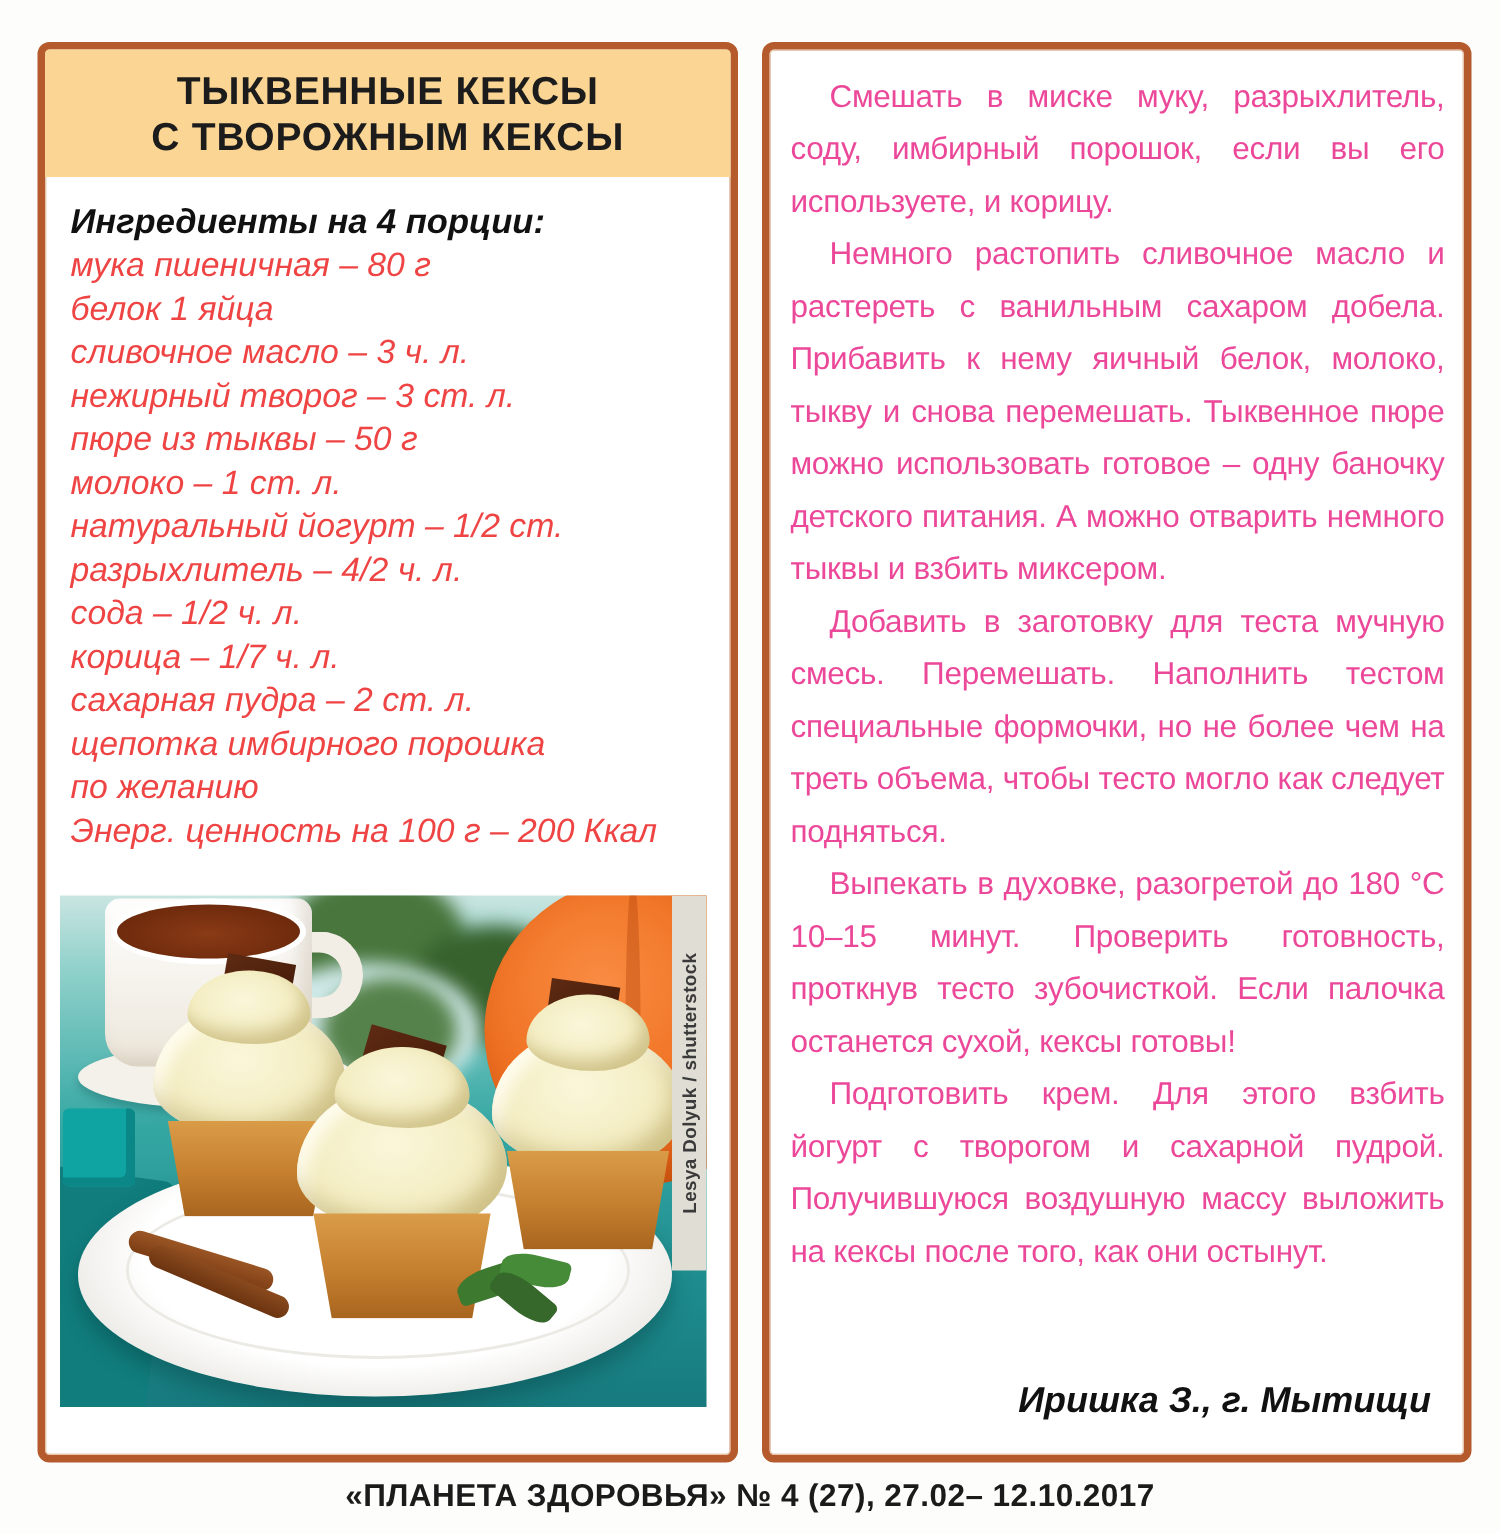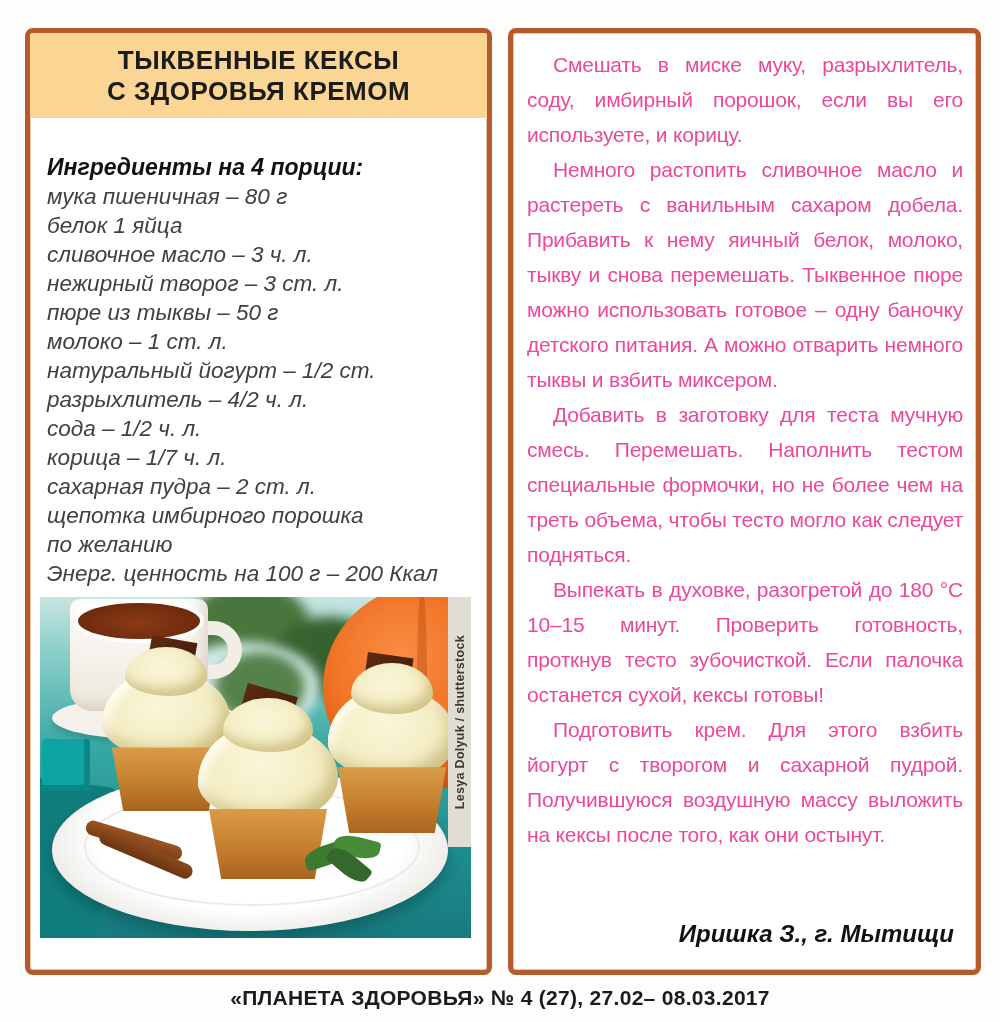--- a/index.html
+++ b/index.html
@@ -30,24 +30,24 @@
   }
   .title-line {
     font-weight:bold; font-size:26px; line-height:31px;
     letter-spacing:0.5px; color:#1c1c1c; text-align:center;
   }
   .ingredients {
     position:absolute; left:17px; right:10px; top:99px;
   }
   .ing-header {
     font-size:23px; font-weight:bold; font-style:italic;
-    line-height:30px; color:#111;margin-top:20px;
+    line-height:30px; color:#111;
   }
   .ing-list div {
-    font-size:22.5px; font-style:italic; line-height:29px; color:#404040;
+    font-size:22.5px; font-style:italic; line-height:29px; color:#ef4444;
   }
 
   
   .photo {
     position:absolute; left:10px; top:564px; width:431px; height:341px;
     overflow:hidden; background:linear-gradient(180deg,#c9e5e1 0%,#8fd0ca 15%,#35a7a3 45%,#1e8d8f 75%,#177a7e 100%);
   }
   .blur-blob { position:absolute; border-radius:50%; filter:blur(6px); }
   .leaf-bg1 { left:150px; top:-15px; width:120px; height:90px; background:#48763c; }
   .leaf-bg2 { left:235px; top:20px; width:110px; height:80px; background:#37622d; }
@@ -168,21 +168,21 @@
   }
 </style>
 </head>
 <body>
 
 <div class="page">
 
   <div class="card card-left">
     <div class="title-band">
       <div class="title-line">ТЫКВЕННЫЕ КЕКСЫ</div>
-      <div class="title-line">С ЗДОРОВЬЯ КРЕМОМ</div>
+      <div class="title-line">С ТВОРОЖНЫМ КЕКСЫ</div>
     </div>
 
     <div class="ingredients">
       <div class="ing-header">Ингредиенты на 4 порции:</div>
       <div class="ing-list">
           <div>мука пшеничная – 80 г</div>
           <div>белок 1 яйца</div>
           <div>сливочное масло – 3 ч. л.</div>
           <div>нежирный творог – 3 ст. л.</div>
           <div>пюре из тыквы – 50 г</div>
@@ -252,15 +252,15 @@
     <div class="instructions">
         <div class="para">Смешать в миске муку, разрыхлитель, соду, имбирный порошок, если вы его используете, и корицу.</div>
         <div class="para">Немного растопить сливочное масло и растереть с ванильным сахаром добела. Прибавить к нему яичный белок, молоко, тыкву и снова перемешать. Тыквенное пюре можно использовать готовое – одну баночку детского питания. А можно отварить немного тыквы и взбить миксером.</div>
         <div class="para">Добавить в заготовку для теста мучную смесь. Перемешать. Наполнить тестом специальные формочки, но не более чем на треть объема, чтобы тесто могло как следует подняться.</div>
         <div class="para">Выпекать в духовке, разогретой до 180 °С 10–15 минут. Проверить готовность, проткнув тесто зубочисткой. Если палочка останется сухой, кексы готовы!</div>
         <div class="para">Подготовить крем. Для этого взбить йогурт с творогом и сахарной пудрой. Получившуюся воздушную массу выложить на кексы после того, как они остынут.</div>
       </div>
     <div class="signature">Иришка З., г. Мытищи</div>
   </div>
 
-  <div class="footer">«ПЛАНЕТА ЗДОРОВЬЯ» № 4 (27), 27.02– 08.03.2017</div>
+  <div class="footer">«ПЛАНЕТА ЗДОРОВЬЯ» № 4 (27), 27.02– 12.10.2017</div>
 
 </div>
 
 </body></html>

